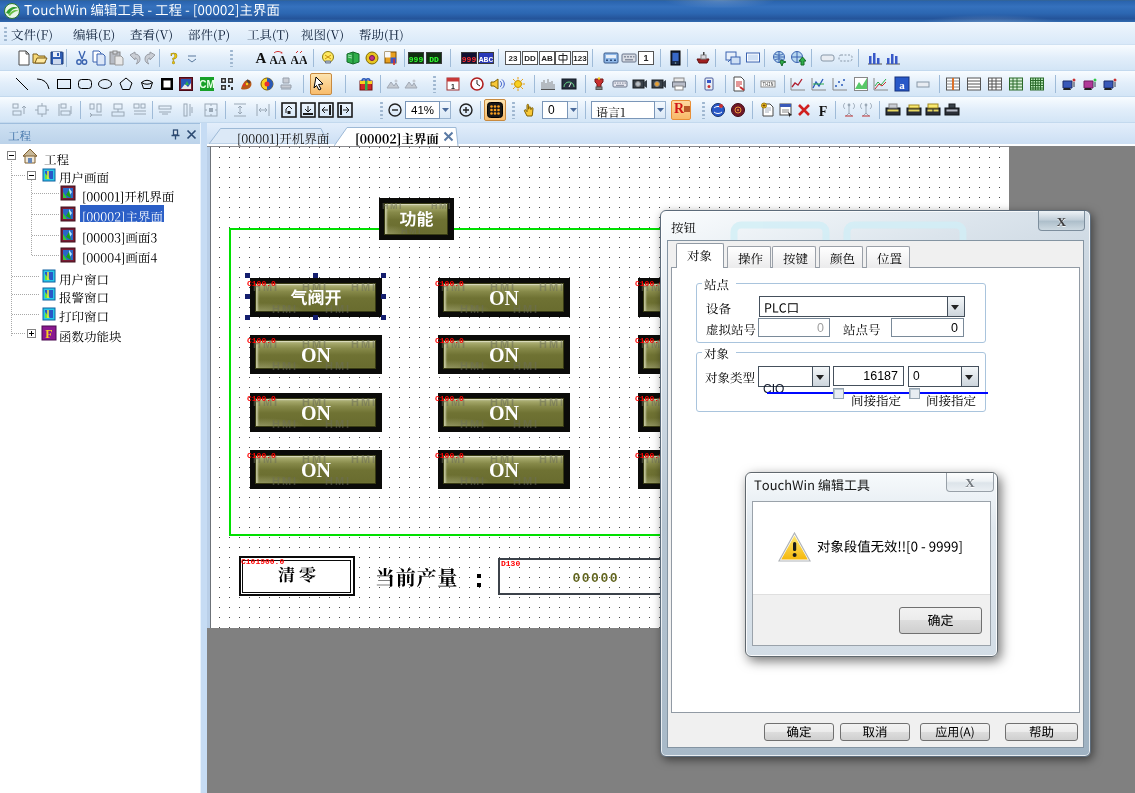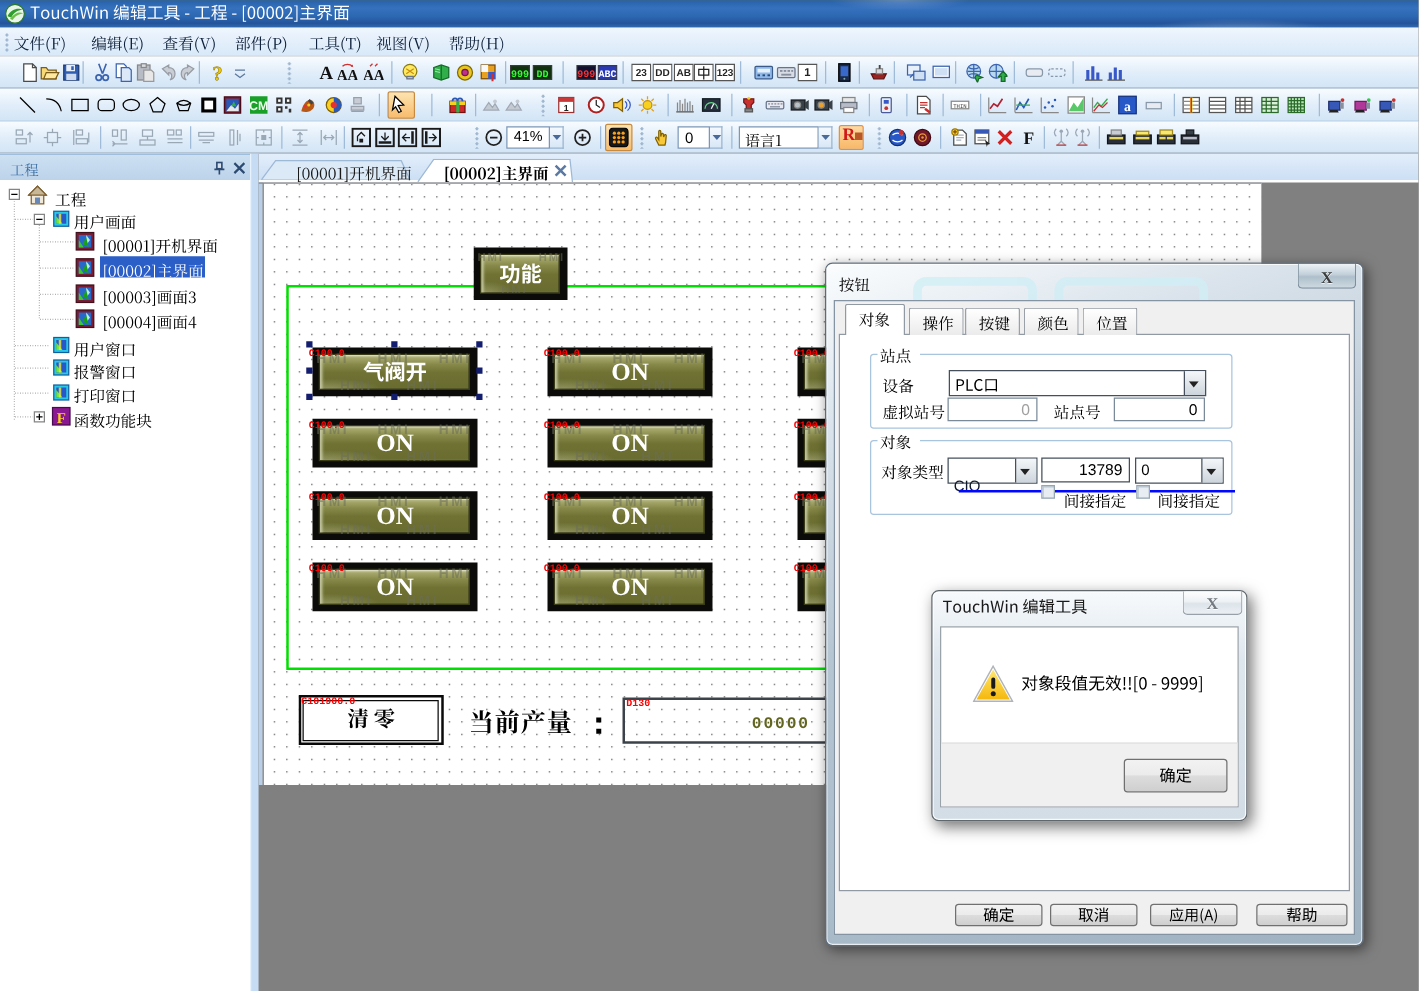--- a/index.html
+++ b/index.html
@@ -954,21 +954,21 @@
     <svg style="position:absolute;left:299px;top:568px;overflow:visible" width="10" height="10">
       <path d="M13.4 -8.4H10V-7.9H13.4ZM13.1 -9.8H10V-9.3H13.1ZM6.7 -8.4H3.2V-7.9H6.7ZM6.7 -9.8H3.5V-9.4H6.7ZM2.6 -12.1 2.3 -12.1C2.4 -11.3 1.9 -10.5 1.4 -10.2C0.8 -10 0.4 -9.6 0.6 -9C0.8 -8.3 1.5 -8.2 2.1 -8.4C2.7 -8.7 3.2 -9.6 3 -10.8H7.5V-8C6.1 -6.4 3.5 -4.6 0.6 -3.5L0.7 -3.3C3.3 -3.8 5.6 -4.7 7.4 -5.7L7.4 -5.7C7.7 -5.3 8.1 -4.6 8.2 -3.9C9.6 -2.8 11.3 -5.4 7.6 -5.8C8.1 -6.1 8.6 -6.5 9 -6.8C9.8 -5.9 10.9 -5.1 12.1 -4.5L11.1 -3.6H3.7L3.8 -3.1H10.8C10.3 -2.6 9.7 -1.8 9.1 -1.3C8.2 -1.6 6.9 -1.7 5.1 -1.5L5 -1.3C6.6 -0.7 8.9 0.5 10 1.5C11.5 1.7 11.7 -0.2 9.7 -1.1C10.8 -1.6 12.3 -2.3 13.2 -2.7C13.6 -2.8 13.7 -2.8 13.9 -2.9L12.4 -4.4C13.2 -4 14.2 -3.7 15.1 -3.5C15.2 -4.3 15.7 -4.8 16.5 -5.3L16.5 -5.5C14.2 -5.4 11 -5.9 9.4 -7C9.9 -7 10.1 -7.1 10.2 -7.3L8.5 -8C9.1 -8.1 9.4 -8.3 9.4 -8.3V-10.8H14.1C14 -10.2 13.9 -9.4 13.8 -8.9L13.9 -8.8C14.6 -9.2 15.4 -9.9 15.9 -10.5C16.3 -10.5 16.5 -10.5 16.6 -10.7L14.9 -12.3L14 -11.3H9.4V-12.7H14.6C14.8 -12.7 15 -12.8 15 -13C14.3 -13.6 13.2 -14.4 13.2 -14.4L12.2 -13.2H2.2L2.3 -12.7H7.5V-11.3H2.9C2.8 -11.6 2.7 -11.8 2.6 -12.1Z" fill="#000" transform="translate(0,13)"></path>
     </svg>
     <svg style="position:absolute;left:375px;top:561.5px;overflow:visible" width="85" height="30">
       <path d="M17.9 8.5 14.7 7.2C14.1 9.3 13.2 11.6 12.5 13L12.8 13.2C14.2 12.1 15.8 10.6 17.1 8.9C17.5 8.9 17.8 8.7 17.9 8.5ZM2.9 7.5 2.8 7.6C3.7 8.9 4.8 10.8 5.2 12.5C7.5 14.2 9.4 9.6 2.9 7.5ZM11.9 6.3 8.8 6.1V13.6H2L2.2 14.2H14.9V18.1H3L3.2 18.6H14.9V22.7H1.7L1.9 23.3H14.9V24.8H15.3C16.2 24.8 17.3 24.2 17.3 24V14.6C17.8 14.5 18.1 14.3 18.2 14.2L15.9 12.3L14.7 13.6H11.2V6.9C11.7 6.8 11.9 6.6 11.9 6.3Z M32.1 12.2V21.2H32.5C33.3 21.2 34.2 20.8 34.2 20.6V13C34.8 12.9 34.9 12.7 34.9 12.5ZM36.2 11.6V22C36.2 22.3 36.1 22.4 35.8 22.4C35.4 22.4 33.2 22.3 33.2 22.3V22.5C34.2 22.7 34.7 22.9 35 23.3C35.3 23.6 35.4 24.1 35.5 24.8C38.1 24.6 38.5 23.7 38.5 22.2V12.4C38.9 12.3 39.1 12.1 39.2 11.8ZM25.3 6.2 25.1 6.3C26 7.1 26.8 8.5 27 9.7C27.2 9.8 27.4 9.9 27.6 10H21.4L21.6 10.5H39.7C40 10.5 40.2 10.4 40.2 10.2C39.3 9.4 37.8 8.2 37.8 8.2L36.4 10H32.6C33.8 9.1 35.2 8 36 7.3C36.4 7.3 36.7 7.1 36.7 6.9L33.4 6C33.1 7.2 32.5 8.8 32 10H28.3C29.7 9.6 30 6.7 25.3 6.2ZM27.8 13.2V15.6H25.2V13.2ZM23 12.6V24.8H23.3C24.3 24.8 25.2 24.2 25.2 24V19.4H27.8V22.1C27.8 22.3 27.8 22.5 27.5 22.5C27.1 22.5 26 22.4 26 22.4V22.6C26.6 22.8 27 23 27.1 23.3C27.4 23.7 27.4 24.2 27.4 24.8C29.7 24.6 30 23.8 30 22.3V13.6C30.5 13.5 30.7 13.3 30.9 13.2L28.6 11.5L27.6 12.6H25.2L23 11.7ZM27.8 16.2V18.8H25.2V16.2Z M47.5 9.7 47.3 9.8C47.8 10.8 48.4 12.1 48.4 13.3C50.4 15.1 52.9 11.2 47.5 9.7ZM58.5 7.3 57.2 8.9H42.5L42.7 9.5H60.3C60.6 9.5 60.8 9.4 60.9 9.2C60 8.4 58.5 7.4 58.5 7.3ZM50 5.9 49.8 6.1C50.4 6.6 51 7.7 51.2 8.6C53.3 10.1 55.2 6 50 5.9ZM57.2 10.4 54.3 9.7C54 11 53.6 12.7 53.2 14H47.1L44.4 13.1V16.3C44.4 18.9 44.2 22.1 42 24.7L42.2 24.9C46.3 22.6 46.7 18.7 46.7 16.3V14.6H59.6C59.9 14.6 60.1 14.5 60.2 14.3C59.3 13.5 57.8 12.4 57.8 12.4L56.5 14H53.7C54.8 13 55.9 11.7 56.5 10.8C57 10.8 57.2 10.6 57.2 10.4Z M63.4 13.2 63.6 13.8H80.9C81.2 13.8 81.4 13.7 81.5 13.5C80.6 12.8 79.3 11.7 79.3 11.7L78.1 13.2ZM76 9.8V11.3H68.7V9.8ZM76 9.3H68.7V7.9H76ZM66.4 7.3V12.9H66.8C67.7 12.9 68.7 12.4 68.7 12.2V11.9H76V12.5H76.4C77.1 12.5 78.3 12.1 78.3 12V8.2C78.7 8.2 79 8 79.1 7.8L76.8 6.1L75.8 7.3H68.9L66.4 6.3ZM76.2 17.8V19.4H73.5V17.8ZM76.2 17.2H73.5V15.7H76.2ZM68.5 17.8H71.2V19.4H68.5ZM68.5 17.2V15.7H71.2V17.2ZM76.2 19.9V20.5H76.6C76.9 20.5 77.4 20.4 77.8 20.3L76.9 21.5H73.5V19.9ZM64.8 21.5 64.9 22.1H71.2V23.8H63.2L63.4 24.4H81.1C81.4 24.4 81.7 24.3 81.7 24C80.8 23.3 79.4 22.2 79.4 22.2L78.1 23.8H73.5V22.1H79.7C80 22.1 80.2 22 80.3 21.8C79.6 21.2 78.7 20.4 78.3 20.1C78.4 20.1 78.5 20 78.6 20V16.1C79 16 79.3 15.8 79.4 15.7L77.1 13.9L76 15.1H68.7L66.2 14.1V21H66.5C67.5 21 68.5 20.5 68.5 20.3V19.9H71.2V21.5Z" fill="#000"></path>
     </svg>
     <div style="position:absolute;left:477px;top:574px;width:4px;height:4px;background:#000"></div>
     <div style="position:absolute;left:477px;top:583px;width:4px;height:4px;background:#000"></div>
     <div style="position:absolute;left:498px;top:558px;width:164px;height:37px;border:2px solid #3c424a;"></div>
     <div style="position:absolute;left:501px;top:559px;font:bold 8px 'Liberation Mono';color:#f00;letter-spacing:0px">D130</div>
-    <div style="position:absolute;left:545px;top:571px;width:103px;font:bold 13px 'Liberation Mono';color:#62651f;text-align:right;letter-spacing:1.5px">00000</div>
+    <div style="position:absolute;left:516px;top:571px;width:103px;font:bold 13px 'Liberation Mono';color:#62651f;text-align:right;letter-spacing:1.5px">00000</div>
     <div style="position:absolute;left:660px;top:210px;width:431px;height:547px;background:linear-gradient(160deg,#fbfdfe 0%,#dbe4ec 18%,#b6c5d2 45%,#9fb2c2 100%);border:1px solid #5c6b7a;border-radius:6px;box-shadow:2px 3px 10px rgba(0,0,0,.5), inset 0 0 0 1px rgba(255,255,255,.75);"></div>
     <svg style="position:absolute;left:661px;top:211px;border-radius:6px 6px 0 0" width="429" height="29">
       <g fill="none" stroke="#d2eef6" stroke-width="7" opacity=".85">
         <rect x="73" y="14" width="92" height="34" rx="7"></rect>
         <rect x="186" y="14" width="116" height="34" rx="7"></rect>
       </g>
     </svg>
     <svg style="position:absolute;left:671px;top:217.5px;overflow:visible" width="27" height="19">
       <path d="M7.4 3.9 7.3 4C7.7 4.4 8.1 5.2 8.1 5.8C8.9 6.5 9.7 4.8 7.4 3.9ZM10.9 8.5 10.3 9.2H7.5C7.8 8.6 8 8 8.2 7.6C8.5 7.6 8.6 7.5 8.7 7.4L7.5 7C7.3 7.5 7 8.3 6.7 9.2H4.6L4.7 9.6H6.5C6.1 10.5 5.7 11.4 5.4 12C6.4 12.4 7.2 12.8 8 13.2C7.1 14.1 5.9 14.7 4 15.2L4.1 15.4C6.2 15 7.7 14.4 8.6 13.5C9.6 14.1 10.4 14.6 11 15.2C11.8 15.7 12.8 14.6 9.1 13C9.9 12.1 10.3 11 10.6 9.6H11.6C11.8 9.6 11.9 9.5 12 9.4C11.5 9 10.9 8.5 10.9 8.5ZM3.8 6 3.4 6.7H3.2V4.4C3.5 4.3 3.6 4.2 3.6 4.1L2.4 3.9V6.7H0.5L0.6 7.1H2.4V9.6C1.5 10 0.8 10.2 0.4 10.4L0.9 11.4C1 11.3 1.1 11.2 1.1 11L2.4 10.3V14.1C2.4 14.2 2.3 14.3 2.1 14.3C1.9 14.3 0.9 14.2 0.9 14.2V14.4C1.3 14.5 1.6 14.6 1.8 14.7C1.9 14.9 2 15.1 2 15.3C3 15.2 3.2 14.8 3.2 14.2V9.8L4.8 8.8L4.7 8.6L3.2 9.3V7.1H4.4C4.6 7.1 4.7 7 4.8 6.9C4.4 6.5 3.8 6 3.8 6ZM6.2 12C6.6 11.3 7 10.4 7.4 9.6H9.7C9.4 10.9 9.1 11.9 8.4 12.7C7.8 12.5 7.1 12.2 6.2 12ZM5.5 5.5 5.3 5.5C5.3 6.2 5 6.8 4.8 7C4.1 7.5 4.7 8.2 5.3 7.8C5.6 7.5 5.8 7.1 5.7 6.5H10.7C10.6 6.9 10.4 7.5 10.3 7.9L10.5 7.9C10.9 7.6 11.4 7 11.7 6.6C11.9 6.6 12.1 6.6 12.2 6.5L11.2 5.6L10.7 6.1H5.6C5.6 5.9 5.6 5.7 5.5 5.5Z M22.3 9.4H19.9C20.1 8 20.2 6.6 20.2 5.4H22.4ZM22.2 9.8 22.1 14.4H19.5C19.6 13.2 19.8 11.5 19.9 9.8ZM23.7 13.7 23.2 14.4H22.9L23.2 5.5C23.4 5.5 23.5 5.4 23.6 5.3L22.7 4.5L22.3 5.1H17.5L17.6 5.4H19.4C19.4 6.6 19.3 8 19.2 9.4H17.6L17.7 9.8H19.1C19 11.5 18.9 13.2 18.7 14.4H16.7L16.8 14.8H24.3C24.5 14.8 24.6 14.7 24.6 14.6C24.3 14.2 23.7 13.7 23.7 13.7ZM16.7 5.1 16.2 5.7H14.7C14.9 5.3 15 4.9 15.1 4.6C15.4 4.5 15.5 4.5 15.5 4.3L14.2 3.9C14.1 5.3 13.5 7.4 12.8 8.5L13 8.6C13.6 8 14.2 7 14.6 6.1H17.3C17.5 6.1 17.6 6 17.7 5.9C17.3 5.5 16.7 5.1 16.7 5.1ZM16.5 7.2 16 7.8H13.7L13.8 8.2H14.9V10.1H13L13.1 10.5H14.9V13.5C14.9 13.7 14.8 13.8 14.4 14L15 15C15.1 14.9 15.2 14.8 15.3 14.6C16.2 13.6 17.1 12.7 17.5 12.2L17.4 12.1C16.8 12.5 16.2 12.9 15.7 13.3V10.5H17.4C17.6 10.5 17.7 10.4 17.7 10.3C17.3 9.9 16.8 9.4 16.8 9.4L16.2 10.1H15.7V8.2H17.1C17.3 8.2 17.4 8.1 17.5 8C17.1 7.7 16.5 7.2 16.5 7.2Z" fill="#000"></path>
     </svg>
@@ -1030,21 +1030,21 @@
     <svg style="position:absolute;left:705px;top:367.5px;overflow:visible" width="52" height="19">
       <path d="M6.1 8.7 6 8.8C6.8 9.6 7.2 10.7 7.4 11.4C8.2 12.2 8.9 10 6.1 8.7ZM11 6.2 10.4 7H10.1V4.5C10.4 4.4 10.5 4.3 10.5 4.1L9.2 4V7H5.5L5.6 7.4H9.2V14C9.2 14.2 9.2 14.3 8.9 14.3C8.6 14.3 7.1 14.2 7.1 14.2V14.4C7.7 14.5 8.1 14.6 8.3 14.7C8.5 14.9 8.6 15.1 8.6 15.4C9.9 15.2 10.1 14.8 10.1 14.1V7.4H11.7C11.8 7.4 11.9 7.3 12 7.2C11.6 6.8 11 6.2 11 6.2ZM1.4 7.2 1.2 7.3C2.1 8.1 2.8 9 3.4 10C2.7 11.8 1.6 13.5 0.4 14.8L0.6 14.9C2 13.8 3 12.4 3.8 10.8C4.3 11.7 4.6 12.6 4.8 13.2C5.3 14.3 6.1 13.6 5.4 12C5.1 11.4 4.7 10.7 4.2 10C4.8 8.7 5.2 7.3 5.5 6C5.8 5.9 5.9 5.9 6 5.8L5.1 4.9L4.6 5.5H0.6L0.7 5.8H4.7C4.4 7 4.1 8.2 3.7 9.4C3.1 8.6 2.3 7.9 1.4 7.2Z M23.2 10 22.5 9.4C22.8 9.4 23 9.2 23 9.2V7.2C23.2 7.1 23.4 7.1 23.5 7L22.5 6.2L22.1 6.7H19.3C19.9 6.3 20.5 5.9 21 5.5C21.2 5.5 21.4 5.5 21.5 5.4L20.6 4.6L20.1 5.1H16.9C17.2 4.9 17.4 4.6 17.6 4.4C17.9 4.4 18.1 4.3 18.1 4.2L16.8 3.9C16.1 5.1 14.6 6.7 13 7.6L13.2 7.8C13.7 7.5 14.2 7.3 14.7 6.9V9.6H14.8C15.2 9.6 15.5 9.4 15.5 9.3V9H17.1C16.1 9.9 14.9 10.7 13.4 11.2L13.5 11.5C15.2 11 16.6 10.2 17.7 9.3C17.9 9.6 18.1 9.8 18.3 10.1C17.1 11.2 15.1 12.3 13.3 12.9L13.4 13.1C15.3 12.6 17.3 11.7 18.6 10.8C18.7 11 18.8 11.2 18.9 11.5C17.6 12.8 15.2 14 13.1 14.7L13.2 14.9C15.3 14.4 17.5 13.5 19 12.4C19.1 13.3 18.9 14 18.6 14.4C18.6 14.4 18.5 14.5 18.3 14.5C18 14.5 17.1 14.4 16.6 14.4L16.6 14.6C17.1 14.6 17.5 14.8 17.6 14.9C17.8 15 17.9 15.1 17.9 15.4C18.6 15.4 19 15.2 19.2 15C19.8 14.4 20 12.8 19.5 11.3L20.2 11.1C20.9 12.8 22.2 14 23.8 14.7C24 14.3 24.2 14.1 24.5 14L24.5 13.9C22.8 13.4 21.2 12.4 20.5 11C21.3 10.7 22.2 10.4 22.8 10C23 10.2 23.1 10.1 23.2 10ZM19.9 5.4C19.6 5.8 19.2 6.3 18.8 6.7H15.7L15.3 6.5C15.8 6.2 16.2 5.8 16.6 5.4ZM15.5 7.1H18.6C18.3 7.6 17.9 8.2 17.4 8.6H15.5ZM22.2 7.1V8.6H18.4C18.9 8.2 19.3 7.6 19.6 7.1ZM22.2 9V9.4C21.5 9.9 20.4 10.6 19.4 11.1C19.1 10.4 18.6 9.7 17.9 9.1L18.1 9Z M27.5 4.4 27.3 4.5C27.9 5 28.7 5.8 28.9 6.4C29.8 6.9 30.3 5.2 27.5 4.4ZM35.7 6 35.1 6.7H32.7C33.4 6.2 34.3 5.4 34.8 4.9C35 5 35.2 4.9 35.3 4.8L34.2 4.2C33.7 5 32.9 6 32.3 6.7H31.6V4.4C31.9 4.3 32 4.2 32 4L30.8 3.9V6.7H25.7L25.8 7.1H30C28.9 8.3 27.4 9.5 25.6 10.2L25.7 10.5C27.8 9.8 29.6 8.7 30.8 7.4V9.9H31C31.3 9.9 31.6 9.8 31.6 9.7V7.6C32.9 8.2 34.6 9.3 35.4 10C36.5 10.3 36.5 8.4 31.6 7.4V7.1H36.4C36.6 7.1 36.7 7 36.8 6.9C36.3 6.5 35.7 6 35.7 6ZM35.9 10.7 35.3 11.4H31.4C31.4 11.2 31.4 10.9 31.4 10.6C31.7 10.6 31.9 10.5 31.9 10.3L30.6 10.2C30.6 10.6 30.6 11 30.5 11.4H25.5L25.6 11.8H30.4C30 13.2 28.9 14.3 25.5 15.1L25.6 15.4C29.8 14.6 30.9 13.4 31.3 11.8H31.4C32.3 13.8 33.9 14.8 36.4 15.4C36.5 15 36.7 14.7 37.1 14.7L37.1 14.5C34.6 14.2 32.7 13.4 31.7 11.8H36.6C36.8 11.8 36.9 11.7 37 11.6C36.5 11.2 35.9 10.7 35.9 10.7Z M45.3 4.6V9.2H45.5C45.8 9.2 46.1 9.1 46.1 9V5C46.4 5 46.5 4.9 46.5 4.7ZM48 4V9.7C48 9.8 48 9.9 47.8 9.9C47.6 9.9 46.6 9.8 46.6 9.8V10C47 10.1 47.3 10.2 47.4 10.3C47.6 10.5 47.6 10.7 47.7 10.9C48.7 10.8 48.8 10.4 48.8 9.7V4.4C49.1 4.4 49.2 4.3 49.3 4.1ZM42.1 5.1V7.2H40.6L40.6 6.6V5.1ZM38.1 7.2 38.2 7.6H39.8C39.6 8.7 39.2 9.8 38 10.8L38.1 10.9C39.9 10 40.4 8.8 40.5 7.6H42.1V10.7H42.3C42.7 10.7 42.9 10.6 42.9 10.5V7.6H44.6C44.7 7.6 44.9 7.5 44.9 7.4C44.5 7 43.9 6.5 43.9 6.5L43.3 7.2H42.9V5.1H44.4C44.5 5.1 44.6 5 44.7 4.9C44.3 4.6 43.7 4.1 43.7 4.1L43.1 4.8H38.4L38.5 5.1H39.8V6.6L39.8 7.2ZM38 14.7 38.2 15H49.1C49.3 15 49.4 15 49.5 14.8C49 14.5 48.3 13.9 48.3 13.9L47.7 14.7H44.1V12.4H48C48.2 12.4 48.4 12.3 48.4 12.2C48 11.8 47.3 11.2 47.3 11.2L46.7 12H44.1V10.8C44.5 10.8 44.6 10.6 44.6 10.5L43.3 10.3V12H39.3L39.4 12.4H43.3V14.7Z" fill="#000"></path>
     </svg>
     <div style="position:absolute;left:758px;top:366px;width:72px;height:21px;background:#fff;border:1px solid #45505c;"></div>
     <div style="position:absolute;left:812px;top:367px;width:17px;height:19px;background:linear-gradient(180deg,#f4f7f9,#cdd5dc);border-left:1px solid #45505c;"></div>
     <svg style="position:absolute;left:816px;top:374.5px" width="9" height="6">
       <path d="M0 0h8L4 5z" fill="#222"></path>
     </svg>
     <div style="position:absolute;left:763px;top:382px;font:12px 'Liberation Sans';color:#0f172a">CIO</div>
     <div style="position:absolute;left:833px;top:366px;width:71px;height:20px;background:#fff;border:1px solid #45505c;"></div>
-    <div style="position:absolute;left:835px;top:369px;width:63px;font:12.5px 'Liberation Sans';color:#000;text-align:right">13789</div>
+    <div style="position:absolute;left:835px;top:369px;width:63px;font:12.5px 'Liberation Sans';color:#000;text-align:right">16187</div>
     <div style="position:absolute;left:908px;top:366px;width:71px;height:21px;background:#fff;border:1px solid #45505c;"></div>
     <div style="position:absolute;left:961px;top:367px;width:17px;height:19px;background:linear-gradient(180deg,#f4f7f9,#cdd5dc);border-left:1px solid #45505c;"></div>
     <svg style="position:absolute;left:965px;top:374.5px" width="9" height="6">
       <path d="M0 0h8L4 5z" fill="#222"></path>
     </svg>
     <div style="position:absolute;left:913px;top:369px;font:12px 'Liberation Sans';color:#000">0</div>
     <div style="position:absolute;left:767px;top:392px;width:221px;height:2px;background:#0008ff;"></div>
     <div style="position:absolute;left:833px;top:388px;width:11px;height:11px;background:#e7edf2;border:1px solid #96a5b2;box-shadow:inset 1px 1px 0 #b9c6d0;"></div>
     <svg style="position:absolute;left:851px;top:390.5px;overflow:visible" width="52" height="19">
       <path d="M2.2 3.8 2.1 3.9C2.6 4.5 3.3 5.4 3.6 6.1C4.5 6.7 5.1 4.9 2.2 3.8ZM2.7 5.7 1.4 5.5V15.4H1.6C1.9 15.4 2.2 15.2 2.2 15.1V6C2.6 6 2.7 5.9 2.7 5.7ZM7.8 12.2H4.7V10H7.8ZM3.9 6.9V13.8H4C4.4 13.8 4.7 13.5 4.7 13.5V12.5H7.8V13.5H7.9C8.2 13.5 8.6 13.3 8.6 13.2V7.8C8.8 7.7 9 7.6 9 7.6L8.1 6.8L7.7 7.3H4.8ZM7.8 7.7V9.6H4.7V7.7ZM10.2 5H4.9L5 5.3H10.3V14C10.3 14.2 10.2 14.3 10 14.3C9.7 14.3 8.2 14.2 8.2 14.2V14.4C8.8 14.5 9.2 14.6 9.4 14.7C9.6 14.8 9.7 15.1 9.7 15.3C11 15.2 11.1 14.8 11.1 14.1V5.5C11.4 5.4 11.6 5.3 11.7 5.2L10.6 4.4Z M19.6 3.8 19.4 4C19.8 4.3 20.2 4.9 20.3 5.5C21 6 21.8 4.5 19.6 3.8ZM18.4 6.2 18.2 6.3C18.6 6.8 19 7.6 19 8.2C19.7 8.9 20.5 7.4 18.4 6.2ZM23.3 5 22.8 5.6H17.1L17.2 6H24C24.1 6 24.3 5.9 24.3 5.8C23.9 5.4 23.3 5 23.3 5ZM23.5 9.8 22.9 10.5H19.6L20.1 9.7C20.4 9.7 20.6 9.6 20.6 9.4L19.4 9.1C19.3 9.4 19 9.9 18.8 10.5H16.4L16.5 10.9H18.6C18.2 11.6 17.8 12.2 17.6 12.7C18.5 13 19.4 13.3 20.1 13.6C19.2 14.3 18 14.8 16.2 15.2L16.3 15.4C18.4 15.1 19.8 14.7 20.8 13.9C21.8 14.4 22.6 14.8 23.2 15.3C24 15.7 25 14.6 21.4 13.4C22.1 12.7 22.5 11.9 22.8 10.9H24.2C24.3 10.9 24.5 10.8 24.5 10.7C24.1 10.3 23.5 9.8 23.5 9.8ZM18.5 12.6C18.8 12.1 19.1 11.5 19.5 10.9H21.8C21.6 11.8 21.2 12.5 20.7 13.1C20.1 12.9 19.3 12.7 18.5 12.6ZM16.4 6.1 15.9 6.7H15.6V4.4C15.8 4.3 16 4.2 16 4.1L14.8 3.9V6.7H13L13.1 7.1H14.8V9.8C13.9 10.1 13.2 10.4 12.8 10.5L13.3 11.5C13.4 11.5 13.5 11.3 13.5 11.2L14.8 10.5V14.1C14.8 14.2 14.7 14.3 14.5 14.3C14.3 14.3 13.2 14.2 13.2 14.2V14.4C13.6 14.5 13.9 14.6 14.1 14.7C14.2 14.9 14.3 15.1 14.3 15.3C15.4 15.2 15.6 14.8 15.6 14.1V10L17.2 9L17.1 8.9H24.1C24.3 8.9 24.4 8.8 24.4 8.7C24 8.3 23.4 7.8 23.4 7.8L22.8 8.5H21.3C21.8 8 22.3 7.3 22.6 6.8C22.9 6.8 23 6.7 23.1 6.6L21.8 6.2C21.6 6.9 21.2 7.8 20.9 8.5H17L17.1 8.9H17.1L15.6 9.5V7.1H17.1C17.2 7.1 17.4 7 17.4 6.9C17 6.5 16.4 6.1 16.4 6.1Z M31.5 12.4H35.4V14.1H31.5ZM31.5 12V10.3H35.4V12ZM30.7 10V15.4H30.8C31.2 15.4 31.5 15.2 31.5 15.1V14.5H35.4V15.3H35.5C35.8 15.3 36.1 15.1 36.2 15V10.5C36.4 10.4 36.6 10.3 36.7 10.2L35.7 9.5L35.2 10H31.6L30.7 9.6ZM35.4 4.5C34.5 5.1 32.9 5.9 31.4 6.5V4.4C31.6 4.3 31.8 4.2 31.8 4.1L30.6 4V7.9C30.6 8.6 30.9 8.8 32.1 8.8H34C36.5 8.8 37 8.6 37 8.2C37 8.1 36.9 8 36.6 7.9L36.5 6.7H36.4C36.2 7.2 36.1 7.7 36 7.9C36 8 35.9 8 35.7 8C35.5 8 34.8 8 34 8H32.1C31.5 8 31.4 8 31.4 7.8V6.7C33.1 6.4 34.8 5.8 35.8 5.3C36.1 5.4 36.3 5.4 36.4 5.3ZM25.3 10.5 25.8 11.5C25.9 11.5 26 11.4 26 11.2L27.4 10.5V14.1C27.4 14.3 27.4 14.3 27.2 14.3C26.9 14.3 25.8 14.3 25.8 14.3V14.5C26.3 14.5 26.6 14.6 26.8 14.7C26.9 14.9 27 15.1 27 15.4C28.1 15.2 28.2 14.8 28.2 14.2V10.1L30.2 9.1L30.1 8.9L28.2 9.6V7.1H29.9C30.1 7.1 30.2 7.1 30.2 6.9C29.9 6.6 29.3 6.1 29.3 6.1L28.8 6.8H28.2V4.4C28.5 4.3 28.6 4.2 28.7 4.1L27.4 3.9V6.8H25.5L25.6 7.1H27.4V9.8C26.5 10.1 25.8 10.4 25.3 10.5Z M43 3.9 42.8 4C43.3 4.4 43.7 5.1 43.8 5.6C44.7 6.3 45.5 4.5 43 3.9ZM39.6 5.2 39.4 5.2C39.5 6 39 6.8 38.5 7C38.2 7.2 38 7.4 38.1 7.7C38.3 8.1 38.8 8.1 39.1 7.8C39.5 7.6 39.8 7.1 39.8 6.2H48C47.8 6.7 47.6 7.2 47.5 7.6L47.6 7.6C48.1 7.3 48.7 6.8 49 6.4C49.2 6.4 49.4 6.4 49.5 6.3L48.5 5.3L47.9 5.9H39.8C39.7 5.7 39.7 5.5 39.6 5.2ZM47 7.3 46.4 8H39.5L39.6 8.4H43.3V14C42.3 13.6 41.5 13 41 11.8C41.2 11.3 41.3 10.7 41.4 10.2C41.7 10.2 41.9 10.1 41.9 9.9L40.6 9.6C40.4 11.6 39.6 13.9 37.9 15.2L38.1 15.4C39.4 14.6 40.3 13.4 40.8 12.1C41.8 14.6 43.4 15.1 46.3 15.1C47 15.1 48.4 15.1 49 15.1C49 14.8 49.2 14.5 49.5 14.5V14.3C48.8 14.3 47.1 14.3 46.4 14.3C45.5 14.3 44.8 14.3 44.1 14.2V11.1H47.7C47.9 11.1 48 11 48 10.9C47.6 10.5 46.9 10 46.9 10L46.3 10.7H44.1V8.4H47.7C47.9 8.4 48 8.3 48.1 8.2C47.6 7.8 47 7.3 47 7.3Z" fill="#000"></path>

